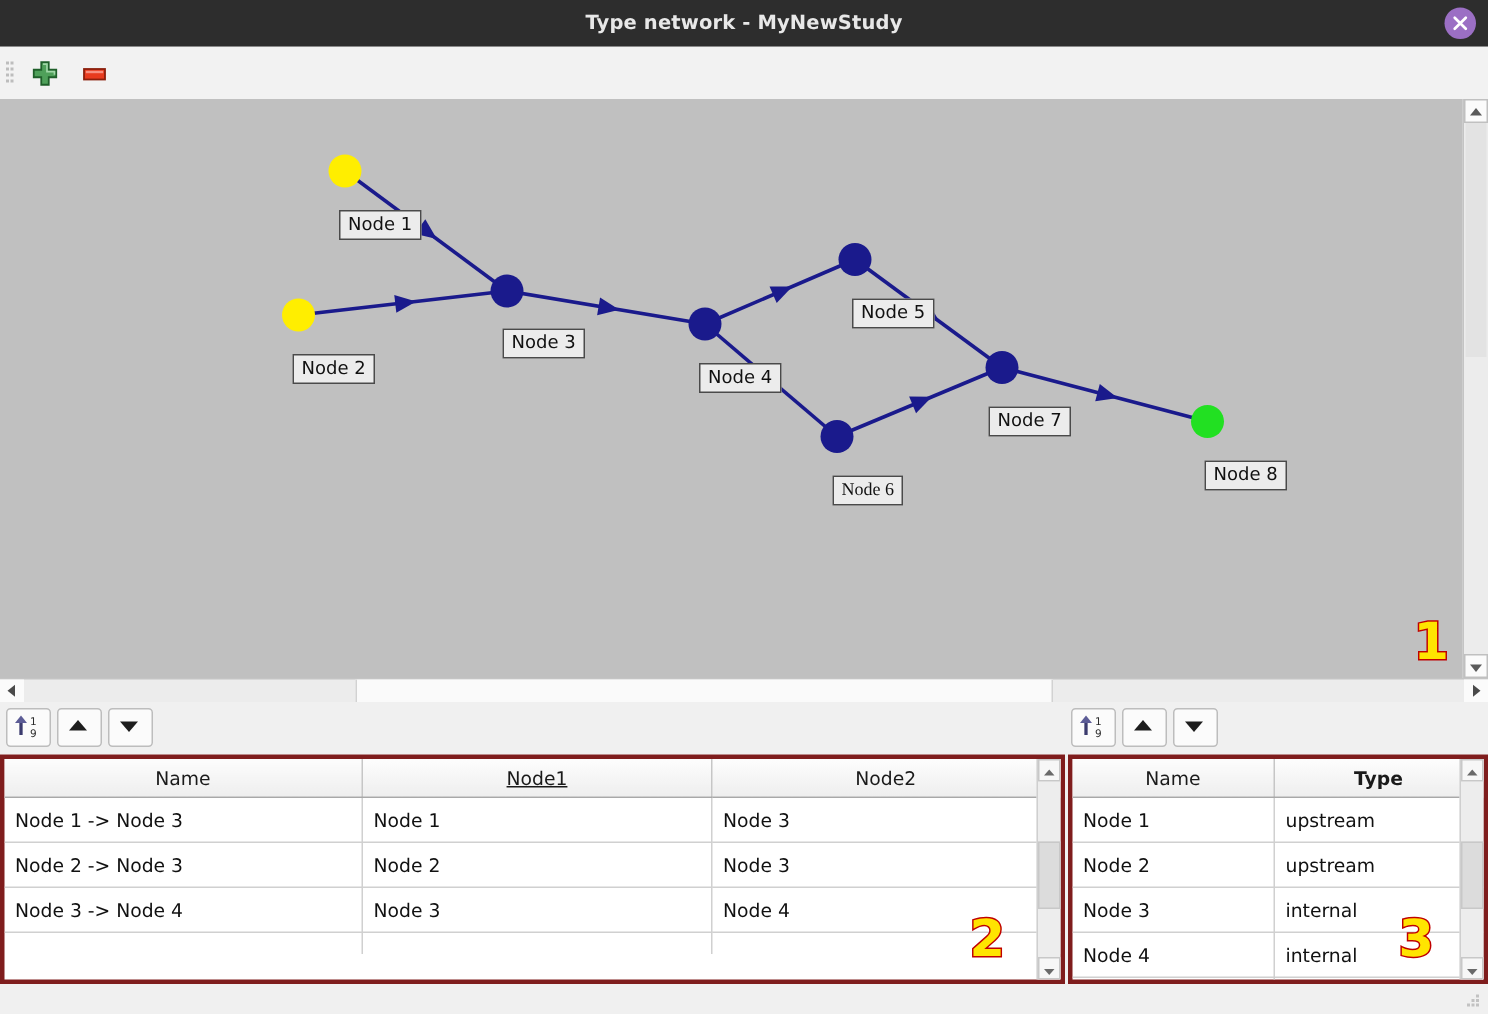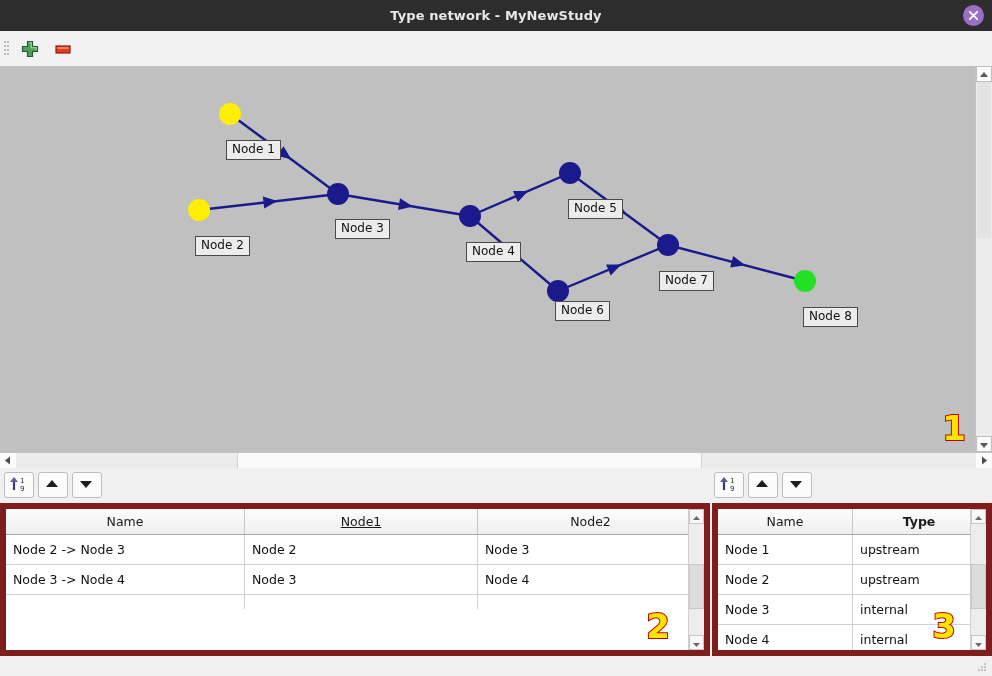--- a/index.html
+++ b/index.html
@@ -89,21 +89,21 @@
   .panel-right{left:712px;width:280px;}
 
   .panel-toolbar{position:absolute;left:0;top:2px;height:28px;}
   .pt-btn{
     position:absolute;top:0;width:28px;height:24px;background:#fbfbfb;
     border:1px solid #bdbdbd;border-radius:3px;cursor:pointer;
   }
 
   .tablebox{
     position:absolute;left:0;top:33px;right:0;bottom:20px;background:#fff;
-    border:6px solid #7f1d1d;box-sizing:border-box;overflow:hidden;
+    border:3px solid #7f1d1d;box-sizing:border-box;overflow:hidden;
   }
   table.grid{border-collapse:collapse;width:100%;table-layout:fixed;}
   table.grid th{
     background:linear-gradient(#fdfdfd,#eeeeee);
     border-right:1px solid #c6c6c6;border-bottom:1px solid #a8a8a8;
     font-size:12.5px;font-weight:normal;color:#1a1a1a;height:23px;text-align:center;
   }
   table.grid td{
     border-right:1px solid #d0d0d0;border-bottom:1px solid #d0d0d0;
     font-size:12.5px;color:#111;height:29px;padding:0 7px;white-space:nowrap;overflow:hidden;
@@ -188,21 +188,21 @@
           <circle cx="558" cy="357" r="11" fill="#1a1a8c"></circle>
           <circle cx="668" cy="311" r="11" fill="#1a1a8c"></circle>
           <circle cx="805" cy="347" r="11" fill="#22e022"></circle>
         </svg>
 
     <div class="node-label" style="left: 226px; top: 74px;">Node 1</div>
         <div class="node-label" style="left: 195px; top: 170px;">Node 2</div>
         <div class="node-label" style="left: 335px; top: 153px;">Node 3</div>
         <div class="node-label" style="left: 466px; top: 176px;">Node 4</div>
         <div class="node-label" style="left: 568px; top: 133px;">Node 5</div>
-        <div class="node-label" style="left: 555px; top: 235px;">Node 6</div>
+        <div class="node-label" style="left: 555px; top: 251px; font-family: Liberation Serif, serif;">Node 6</div>
         <div class="node-label" style="left: 659px; top: 205px;">Node 7</div>
         <div class="node-label" style="left: 803px; top: 241px;">Node 8</div>
       </div>
     <div class="marker" style="right:26px;bottom:4px;">1</div>
   </div>
 
   <div class="vscroll">
     <div class="up">
       <svg width="14" height="14" viewBox="0 0 14 14">
           <path d="M7 4 L11 9 L3 9 Z" fill="#5a5a5a"></path>
@@ -269,20 +269,25 @@
       <div class="tablebox">
         <table class="grid" id="links-table">
           <thead>
               <tr id="links-head">
                 <th style="width: 236px;">Name</th>
                 <th style="width: 230px; text-decoration: underline;">Node1</th>
                 <th style="width: auto;">Node2</th>
               </tr>
             </thead>
           <tbody id="links-body">
+              <tr>
+                <td style="width: 236px;">Node 1 -&gt; Node 3</td>
+                <td style="width: 230px;">Node 1</td>
+                <td style="width: auto;">Node 3</td>
+              </tr>
               <tr>
                 <td style="width: 236px;">Node 2 -&gt; Node 3</td>
                 <td style="width: 230px;">Node 2</td>
                 <td style="width: auto;">Node 3</td>
               </tr>
               <tr>
                 <td style="width: 236px;">Node 3 -&gt; Node 4</td>
                 <td style="width: 230px;">Node 3</td>
                 <td style="width: auto;">Node 4</td>
               </tr>

